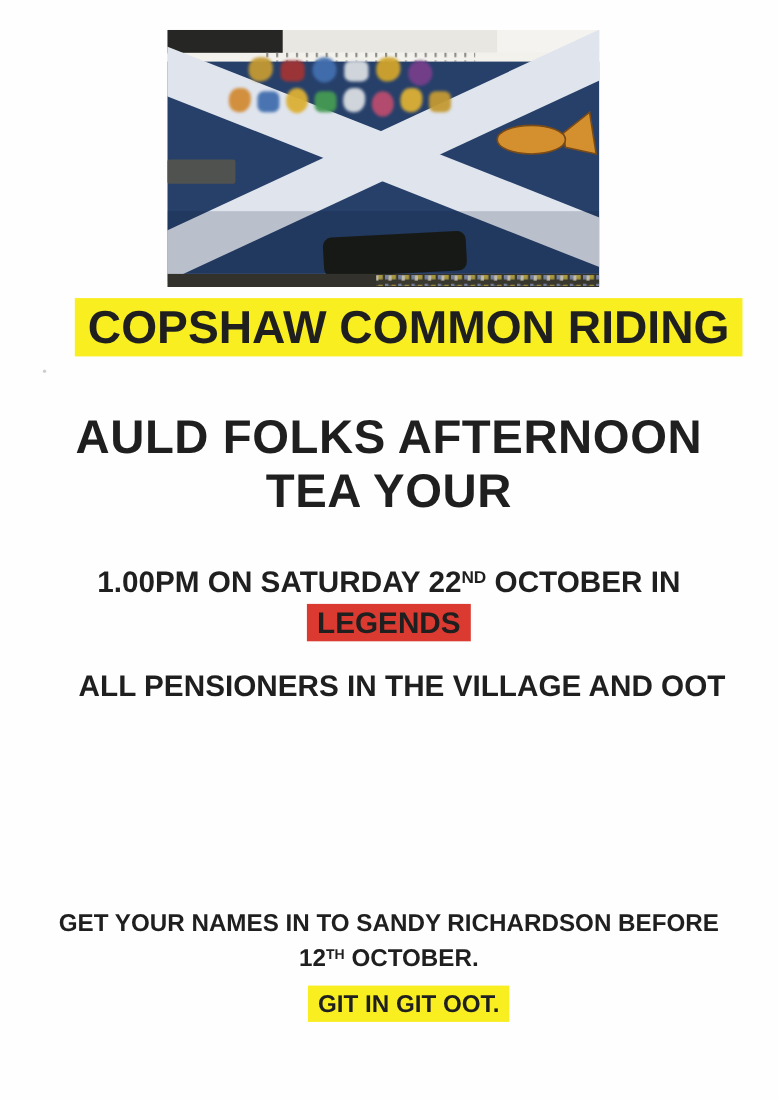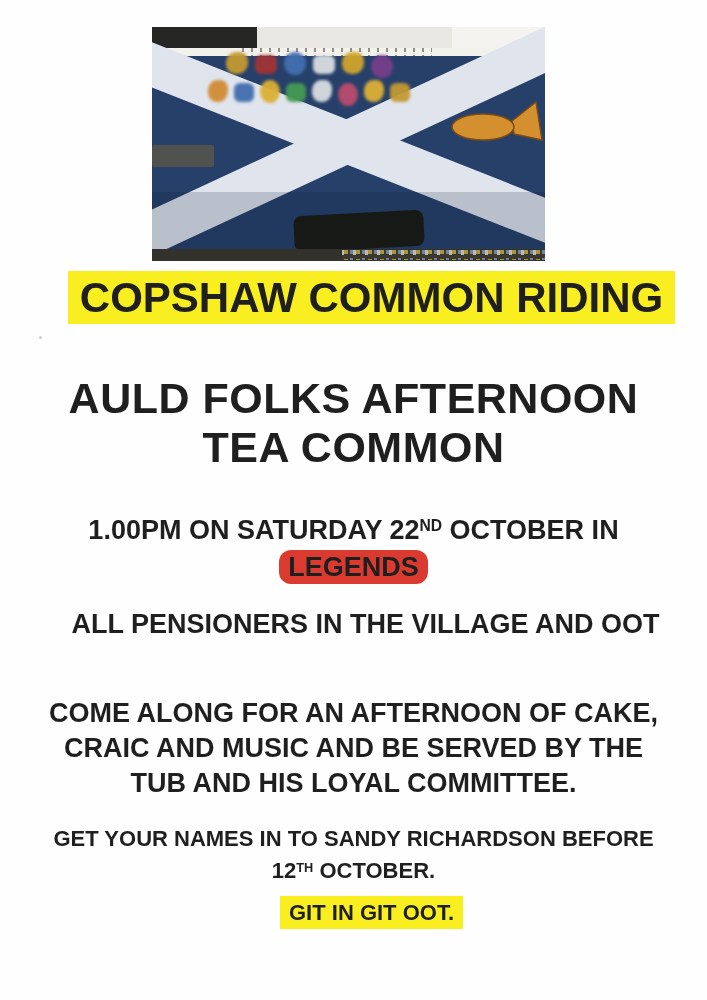--- a/index.html
+++ b/index.html
@@ -34,21 +34,21 @@
   .letter-blob:nth-child(2n){height:19px;margin-top:3px;border-radius:30%;}
   .letter-blob:nth-child(3n){height:23px;border-radius:50%;}
 
   
   .tb{position:absolute;left:0;width:707px;text-align:center;font-weight:700;}
   .title-band{top:271px;}
   .title-band .hl-yellow{
     display:inline-block;font-size:42px;line-height:51px;padding:1px 12px;
   }
   .hl-yellow{background:var(--highlight-yellow);margin-left:36px;}
-  .hl-red{background:var(--highlight-red);border-radius:12px;}
+  .hl-red{background:var(--highlight-red);}
 
   .heading{top:374px;font-size:43px;line-height:49px;letter-spacing:.5px;}
 
   .when{top:509px;font-size:27px;line-height:33px;}
   .sup{font-size:.58em;vertical-align:.5em;}
   .venue-line{margin-top:3px;}
   .venue-line .hl-red{display:inline-block;padding:0 9px;line-height:34px;}
 
   .invitation{top:606px;font-size:27px;line-height:37px;margin-left:12px;}
   .description{top:696px;font-size:27px;line-height:35px;}
@@ -128,39 +128,34 @@
   </figure>
 
   <div class="speck"></div>
 
   <div class="tb title-band">
     <span class="hl-yellow">COPSHAW COMMON RIDING</span>
   </div>
 
   <div class="tb heading">
     <div>AULD FOLKS AFTERNOON</div>
-    <div>TEA COMMON</div>
+    <div>TEA YOUR</div>
   </div>
 
   <div class="tb when">
     <span><span>1.00PM ON SATURDAY 22</span><span class="sup">ND</span><span> OCTOBER IN</span></span>
     <div class="venue-line">
       <span class="hl-red">LEGENDS</span>
     </div>
   </div>
 
   <div class="tb invitation">
     <div>ALL PENSIONERS IN THE VILLAGE AND OOT</div>
   </div>
 
-  <div class="tb description">
-    <div>COME ALONG FOR AN AFTERNOON OF CAKE,</div>
-    <div>CRAIC AND MUSIC AND BE SERVED BY THE</div>
-    <div>TUB AND HIS LOYAL COMMITTEE.</div>
-  </div>
 
   <div class="tb rsvp">
     <div>GET YOUR NAMES IN TO SANDY RICHARDSON BEFORE</div>
     <div><span>12</span><span class="sup">TH</span><span> OCTOBER.</span></div>
   </div>
 
   <div class="tb footer-band">
     <span class="hl-yellow">GIT IN GIT OOT.</span>
   </div>
 

